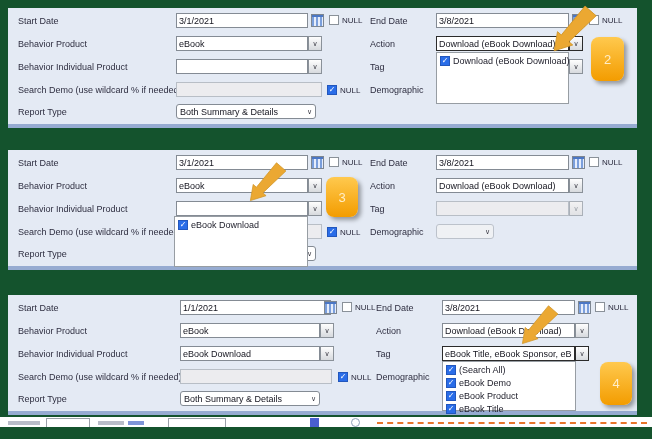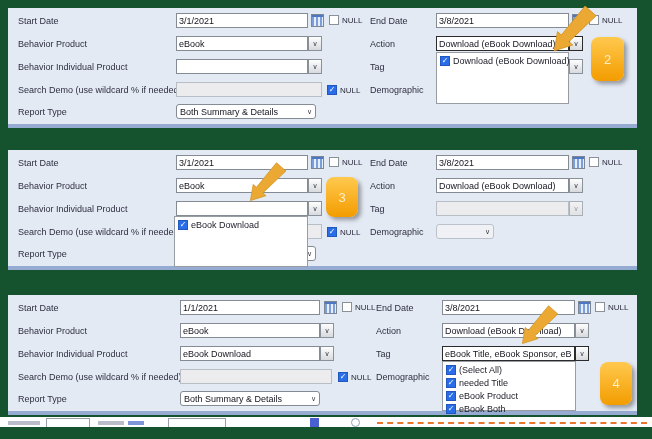--- a/index.html
+++ b/index.html
@@ -161,21 +161,21 @@
     <div class="list" style="left:166px;top:66px;width:134px;height:51px">
       <div class="item">
         <span class="cbx on inline">✓</span>
         <span>eBook Download</span>
       </div>
     </div>
   </div>
 
   <div class="panel" style="top:295px;">
     <span class="lbl" style="left:10px;top:8px">Start Date</span>
-    <input class="txt" style="left: 172px; top: 5px; width: 140px;" value="1/1/2021">
+    <input class="txt" style="left: 172px; top: 5px; width: 151px;" value="1/1/2021">
     <span class="cal" style="left:316px;top:6px"></span>
     <span class="cbx" style="left:334px;top:7px"></span>
     <span class="nul" style="left:347px;top:8px">NULL</span>
     <span class="lbl" style="left:368px;top:8px">End Date</span>
     <input class="txt" style="left: 434px; top: 5px; width: 133px;" value="3/8/2021">
     <span class="cal" style="left:570px;top:6px"></span>
     <span class="cbx" style="left:587px;top:7px"></span>
     <span class="nul" style="left:600px;top:8px">NULL</span>
 
     <span class="lbl" style="left:10px;top:31px">Behavior Product</span>
@@ -196,33 +196,33 @@
       </span>
     <span class="lbl" style="left:368px;top:54px">Tag</span>
     <input class="txt focused" style="left: 434px; top: 51px; width: 133px;" value="eBook Title, eBook Sponsor, eBook">
     <span class="dbtn focused" style="left:567px;top:51px">
         <span class="chev">∨</span>
       </span>
 
     <div class="list" style="left:434px;top:66px;width:134px;height:50px">
       <div class="item">
         <span class="cbx on inline">✓</span>
-        <span>(Select All)</span>
-      </div>
-      <div class="item">
-        <span class="cbx on inline">✓</span>
-        <span>needed Title</span>
+        <span>(Search All)</span>
+      </div>
+      <div class="item">
+        <span class="cbx on inline">✓</span>
+        <span>eBook Demo</span>
       </div>
       <div class="item">
         <span class="cbx on inline">✓</span>
         <span>eBook Product</span>
       </div>
       <div class="item">
         <span class="cbx on inline">✓</span>
-        <span>eBook Both</span>
+        <span>eBook Title</span>
       </div>
     </div>
 
     <span class="lbl" style="left:10px;top:77px">Search Demo (use wildcard % if needed)</span>
     <input class="txt disabled" style="left: 172px; top: 74px; width: 152px;">
     <span class="cbx on" style="left:330px;top:77px">✓</span>
     <span class="nul" style="left:343px;top:78px">NULL</span>
     <span class="lbl" style="left:368px;top:77px">Demographic</span>
 
     <span class="lbl" style="left:10px;top:99px">Report Type</span>

